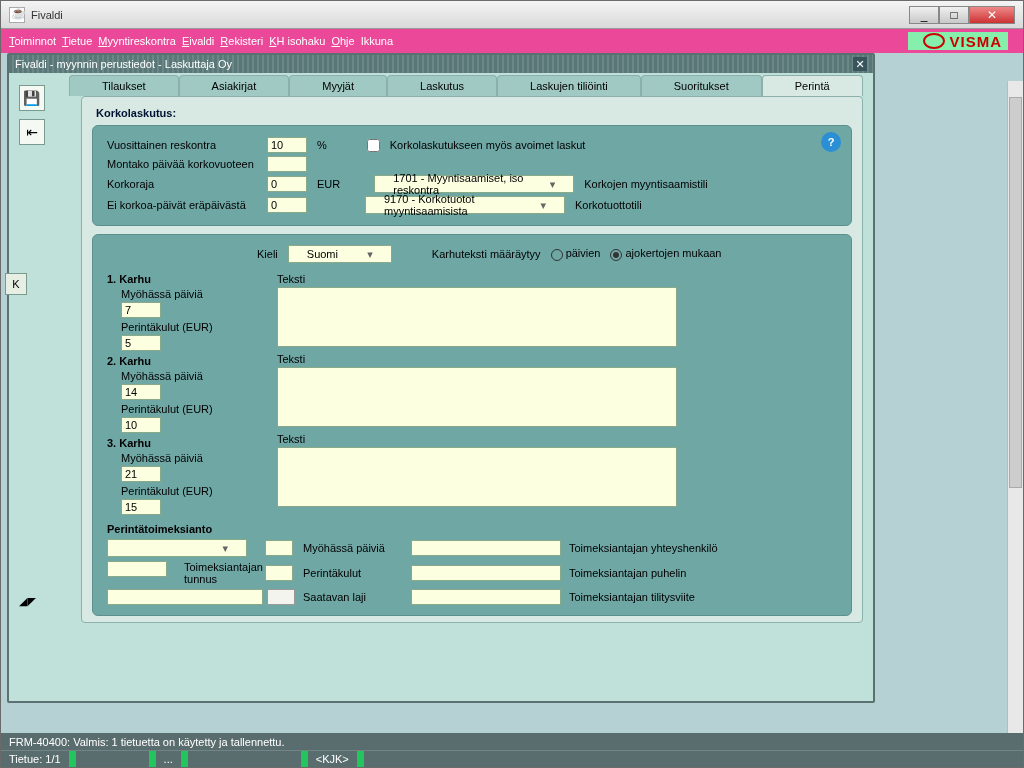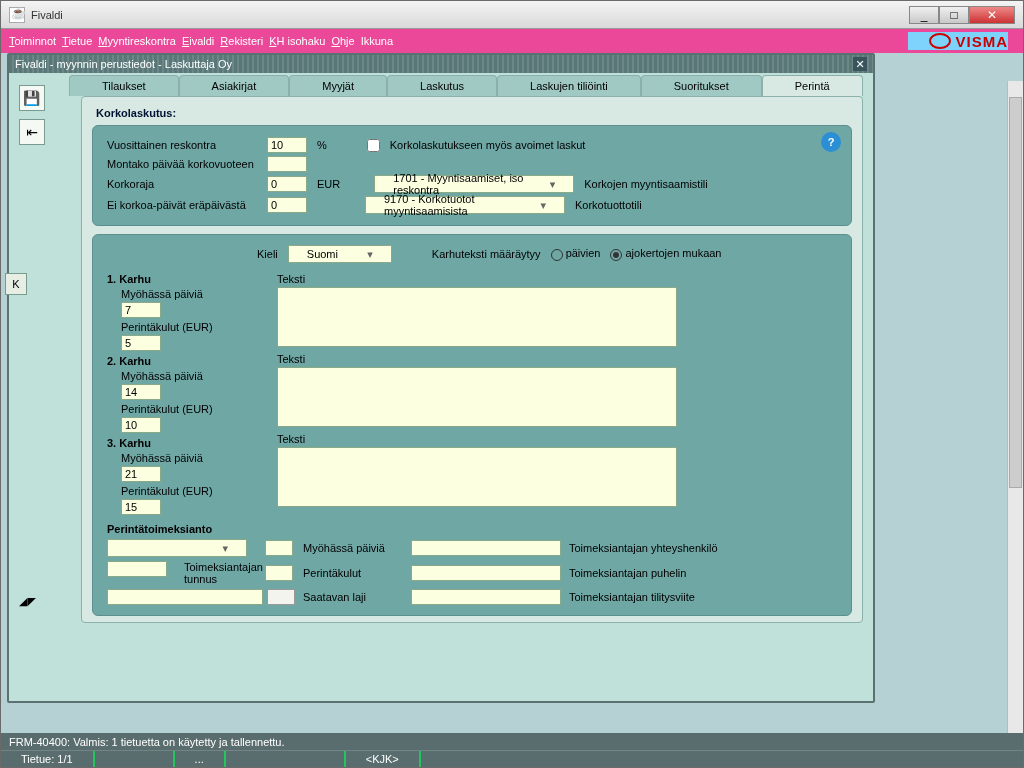--- a/index.html
+++ b/index.html
@@ -9,21 +9,21 @@
 .win-title { height: 28px; background: linear-gradient(#f4f4f4,#d9d9d9); display: flex; align-items: center; padding: 0 8px; border-bottom: 1px solid #999; }
 .win-title .java-ico { width: 16px; height: 16px; background: #fff; border: 1px solid #aaa; margin-right: 6px; position: relative; }
 .win-title .java-ico:after{content:"☕";position:absolute;top:-2px;left:1px;font-size:12px;}
 .win-title span.t { color: #333; }
 .win-ctrl { margin-left: auto; display: flex; gap: 0; }
 .win-ctrl .btn { width: 30px; height: 18px; background: linear-gradient(#f0f0f0,#c8c8c8); border: 1px solid #888; font-size: 12px; display:flex;align-items:center;justify-content:center;}
 .win-ctrl .btn.close { background: linear-gradient(#e88,#c33); color: #fff; width: 46px;}
 .menu-bar { height: 24px; background: #ec4899; display: flex; align-items: center; padding-left: 8px; gap: 6px; color: #fff; }
 .menu-bar span { cursor: default; }
 .menu-bar span u { text-decoration: underline; }
-.visma { position: absolute; right: 16px; top: 32px; width: 100px; height: 18px; background: #7dd3fc; color: #c00; font-weight: bold; font-size: 15px; letter-spacing: 1px; display:flex;align-items:center;justify-content:flex-end; }
+.visma { position: absolute; right: 16px; top: 32px; width: 100px; height: 18px; background: #86efac; color: #c00; font-weight: bold; font-size: 15px; letter-spacing: 1px; display:flex;align-items:center;justify-content:flex-end; padding-right:6px;}
 .visma:before{content:"";width:18px;height:12px;border:2px solid #c00;border-radius:50%;margin-right:4px;}
 
 .mdi { flex:1; background: #b6d1d3; position: relative; }
 .inner-win { position: absolute; left: 6px; top: 0; width: 868px; height: 650px; background: #bfe1da; border: 2px solid #5b7070; border-radius: 2px; }
 .inner-title { height: 18px; background: repeating-linear-gradient(90deg,#5a7778,#5a7778 3px,#6b8788 3px,#6b8788 5px); color: #fff; display:flex;align-items:center;padding:0 6px; font-size:11px;}
 .inner-title .x { margin-left:auto; width:14px;height:14px;background:#39555b;color:#fff;display:flex;align-items:center;justify-content:center;font-size:11px;}
 
 .sidebar { position:absolute; left:10px; top:30px; display:flex;flex-direction:column;gap:8px;}
 .sidebar .sbtn { width:26px;height:26px;background:#f5f9f3;border:1px solid #7a998f;display:flex;align-items:center;justify-content:center;font-size:14px;}
 .sidebar-k { position:absolute; left:4px; top:220px; width:22px;height:22px;background:#e7efe5;border:1px solid #7a998f;display:flex;align-items:center;justify-content:center;}
@@ -59,21 +59,21 @@
 .kright textarea{width:400px;height:60px;background:#fcffe0;border:1px solid #8a8;resize:none;}
 
 .perinta{font-weight:bold;margin-top:8px;}
 .perinta-grid{display:grid;grid-template-columns:150px 30px 100px 150px 170px;gap:4px 8px;align-items:center;margin-top:4px;}
 .perinta-grid .inp2{background:#fcffe0;border:1px solid #8a8;height:16px;width:100%;}
 .perinta-grid .selbtn{width:28px;height:16px;background:#f4f4ee;border:1px solid #999;}
 
 .statusbar{position:absolute;left:0;right:0;bottom:0;height:34px;}
 .status1{background:#5a6d6e;color:#fff;height:17px;display:flex;align-items:center;padding:0 8px;font-size:11px;}
 .status2{background:#5a6d6e;color:#fff;height:17px;display:flex;align-items:center;font-size:11px;border-top:1px solid #728585;}
-.status2 .cell{padding:0 20px;border-right:2px solid #22c55e;height:100%;display:flex;align-items:center;}
+.status2 .cell{padding:0 8px;border-right:7px solid #22c55e;height:100%;display:flex;align-items:center;}
 .scroll-r{position:absolute;right:0;top:28px;bottom:34px;width:16px;background:#e8e8e8;border-left:1px solid #bbb;}
 .scroll-r .thumb{background:#cdcdcd;border:1px solid #aaa;margin:16px 1px;height:60%;}
 </style>
 </head>
 <body>
 
 <div class="win-frame">
   <div class="win-title">
     <div class="java-ico"></div>
     <span class="t">Fivaldi</span>

